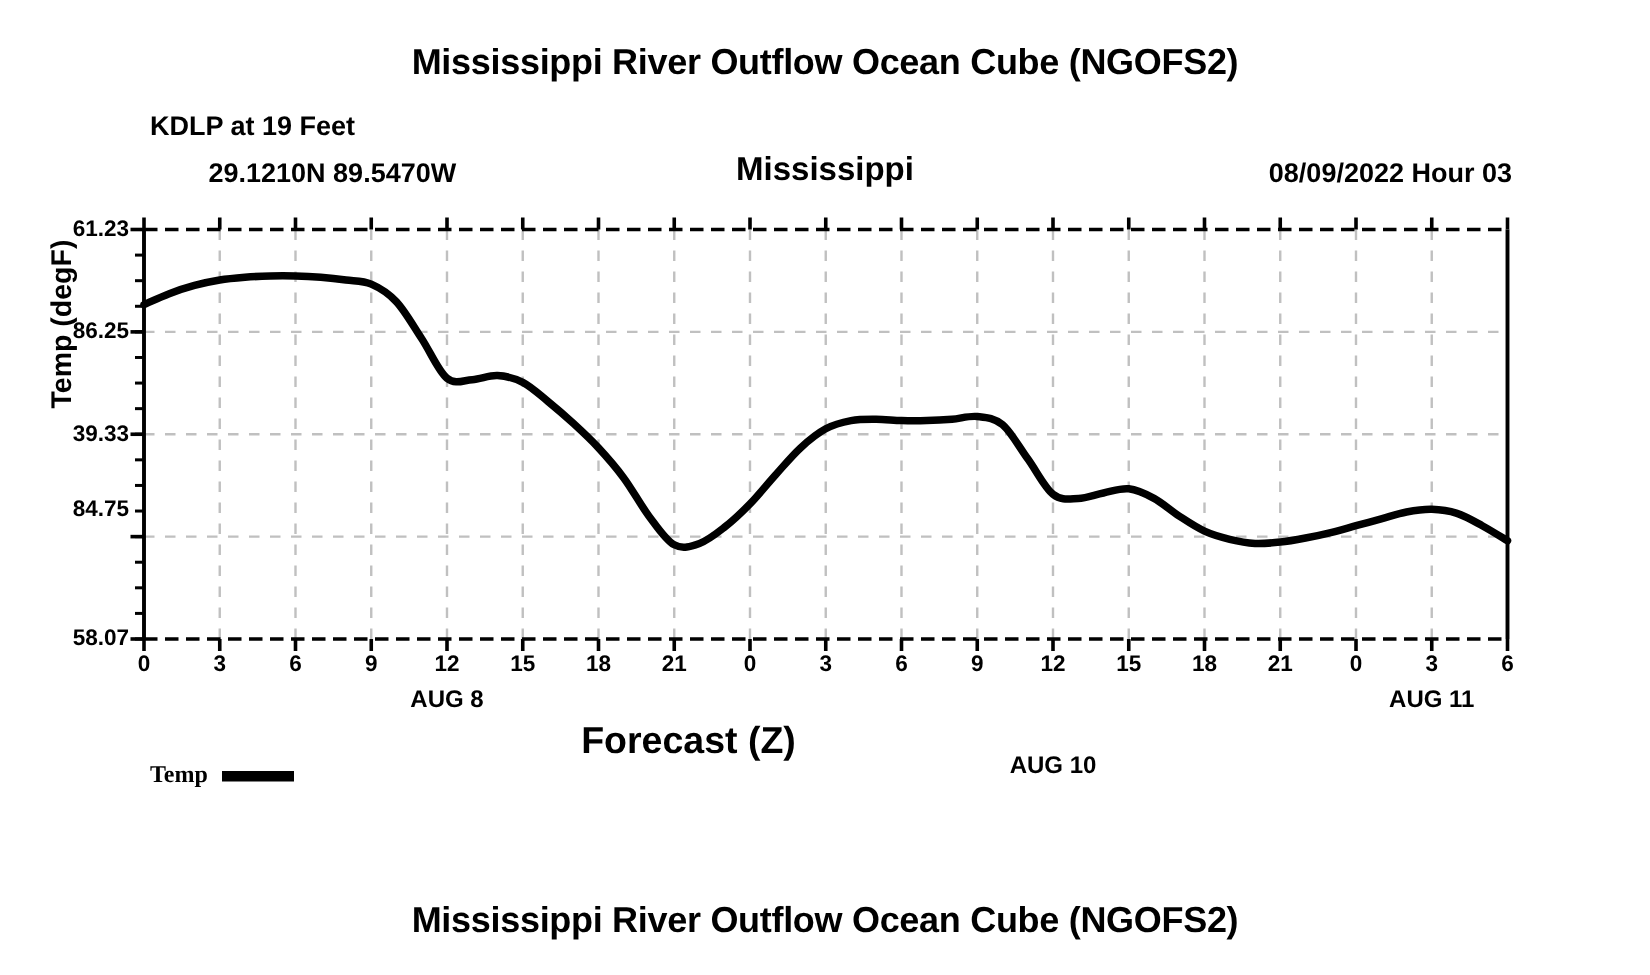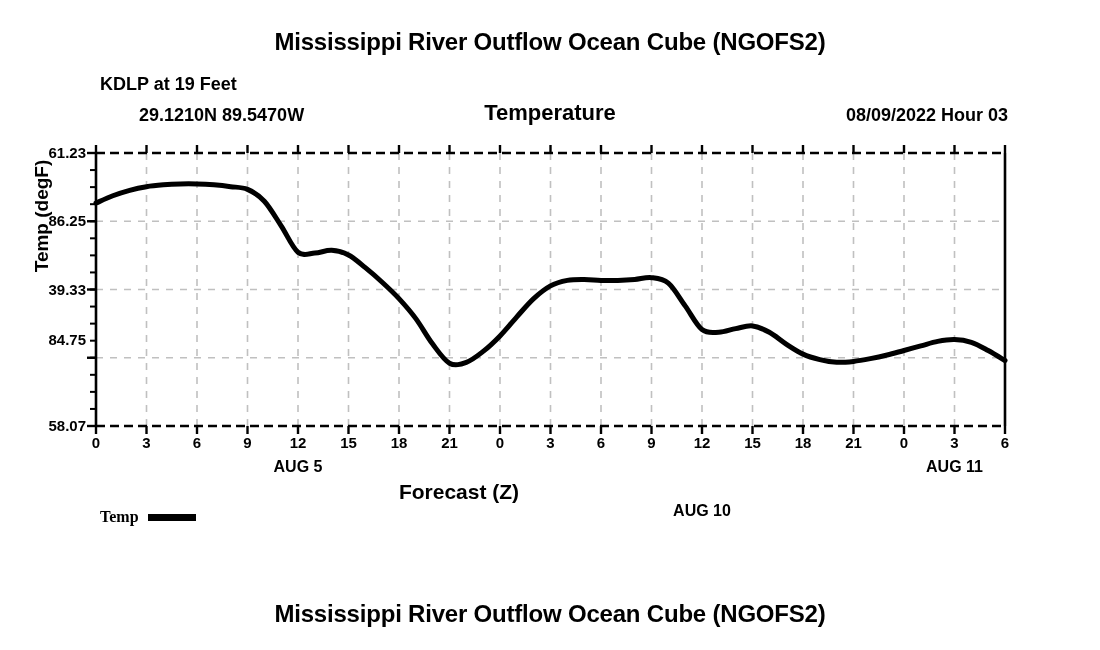--- a/index.html
+++ b/index.html
@@ -23,21 +23,21 @@
     font-size:22px;font-weight:bold;
   }
   .hdr-date{position:absolute;right:92px;top:105px;font-size:18px;font-weight:bold;}
 
   .ylabel{
     position:absolute;left:-78px;top:205px;width:240px;text-align:center;
     font-size:19px;font-weight:bold;transform:rotate(-90deg);
   }
   .xlabel{
     position:absolute;left:0;top:480px;width:918px;text-align:center;
-    font-size:21px;font-weight:bold;
+    font-size:25px;font-weight:bold;
   }
 
   #plot{position:absolute;left:0;top:0;}
 
   .ytick-label{
     position:absolute;font-size:15px;font-weight:bold;
     text-align:right;width:78px;left:8px;
   }
   .xtick-label{
     position:absolute;font-size:15px;font-weight:bold;
@@ -52,21 +52,21 @@
   .legend-text{font-size:16px;font-weight:bold;}
   .legend-swatch{width:48px;height:7px;background:#000000;}
 </style>
 </head>
 <body>
 
 <div class="title-top">Mississippi River Outflow Ocean Cube (NGOFS2)</div>
 
 <div class="hdr-station">KDLP at 19 Feet</div>
 <div class="hdr-coords">29.1210N  89.5470W</div>
-<div class="hdr-var">Temperature</div>
+<div class="hdr-var">Mississippi</div>
 <div class="hdr-date">08/09/2022 Hour 03</div>
 
 <div class="ylabel">Temp (degF)</div>
 <div class="xlabel">Forecast (Z)</div>
 
 <svg id="plot" width="1100" height="650">
     <line x1="96" y1="357.75" x2="1005" y2="357.75" stroke="#c0c0c0" stroke-width="1.6" stroke-dasharray="7,7"></line>
     <line x1="96" y1="289.5" x2="1005" y2="289.5" stroke="#c0c0c0" stroke-width="1.6" stroke-dasharray="7,7"></line>
     <line x1="96" y1="221.25" x2="1005" y2="221.25" stroke="#c0c0c0" stroke-width="1.6" stroke-dasharray="7,7"></line>
     <line x1="146.5" y1="153" x2="146.5" y2="426" stroke="#c0c0c0" stroke-width="1.6" stroke-dasharray="7,7"></line>
@@ -175,21 +175,21 @@
     <div class="xtick-label" style="left: 631.5px;">9</div>
     <div class="xtick-label" style="left: 682px;">12</div>
     <div class="xtick-label" style="left: 732.5px;">15</div>
     <div class="xtick-label" style="left: 783px;">18</div>
     <div class="xtick-label" style="left: 833.5px;">21</div>
     <div class="xtick-label" style="left: 884px;">0</div>
     <div class="xtick-label" style="left: 934.5px;">3</div>
     <div class="xtick-label" style="left: 985px;">6</div>
   </div>
 <div id="day-labels">
-    <div class="day-label" style="left: 238px;">AUG 5</div>
+    <div class="day-label" style="left: 238px;">AUG 8</div>
     <div class="day-label" style="left: 642px; margin-top: 44px;">AUG 10</div>
     <div class="day-label" style="left: 894.5px;">AUG 11</div>
   </div>
 
 <div class="legend">
   <span class="legend-text">Temp</span>
   <span class="legend-swatch"></span>
 </div>
 
 <div class="title-bottom">Mississippi River Outflow Ocean Cube (NGOFS2)</div>

